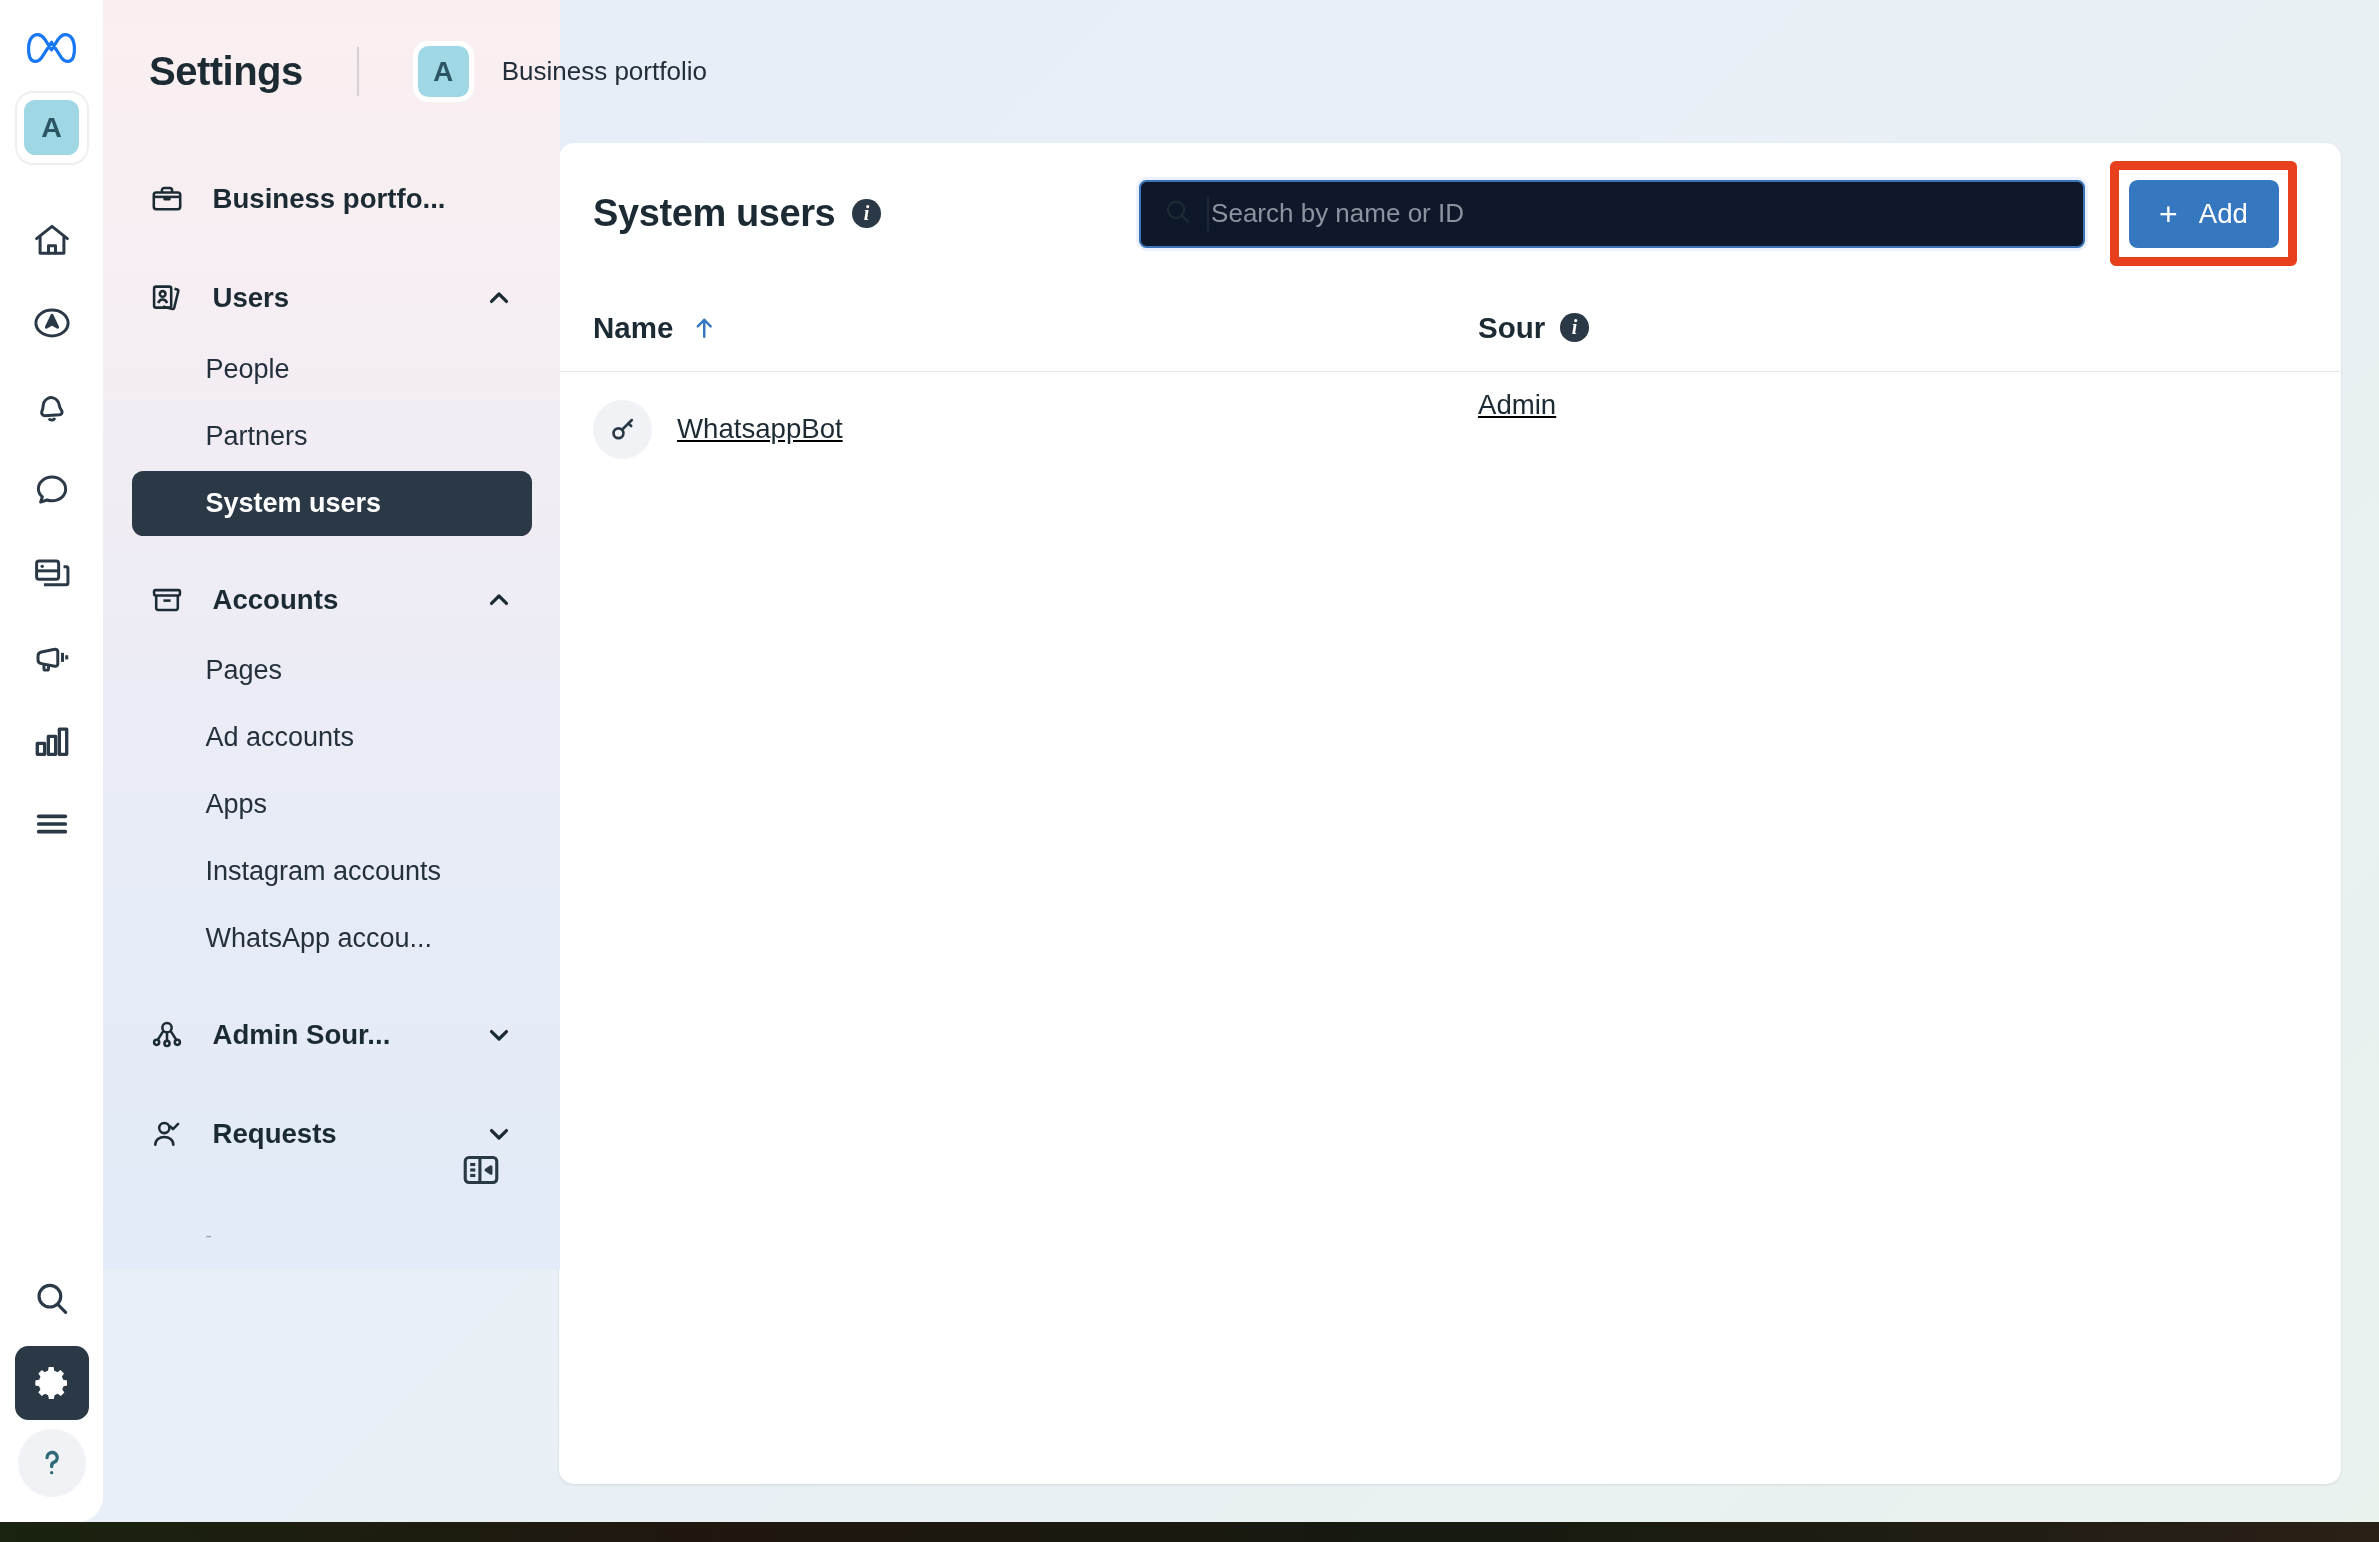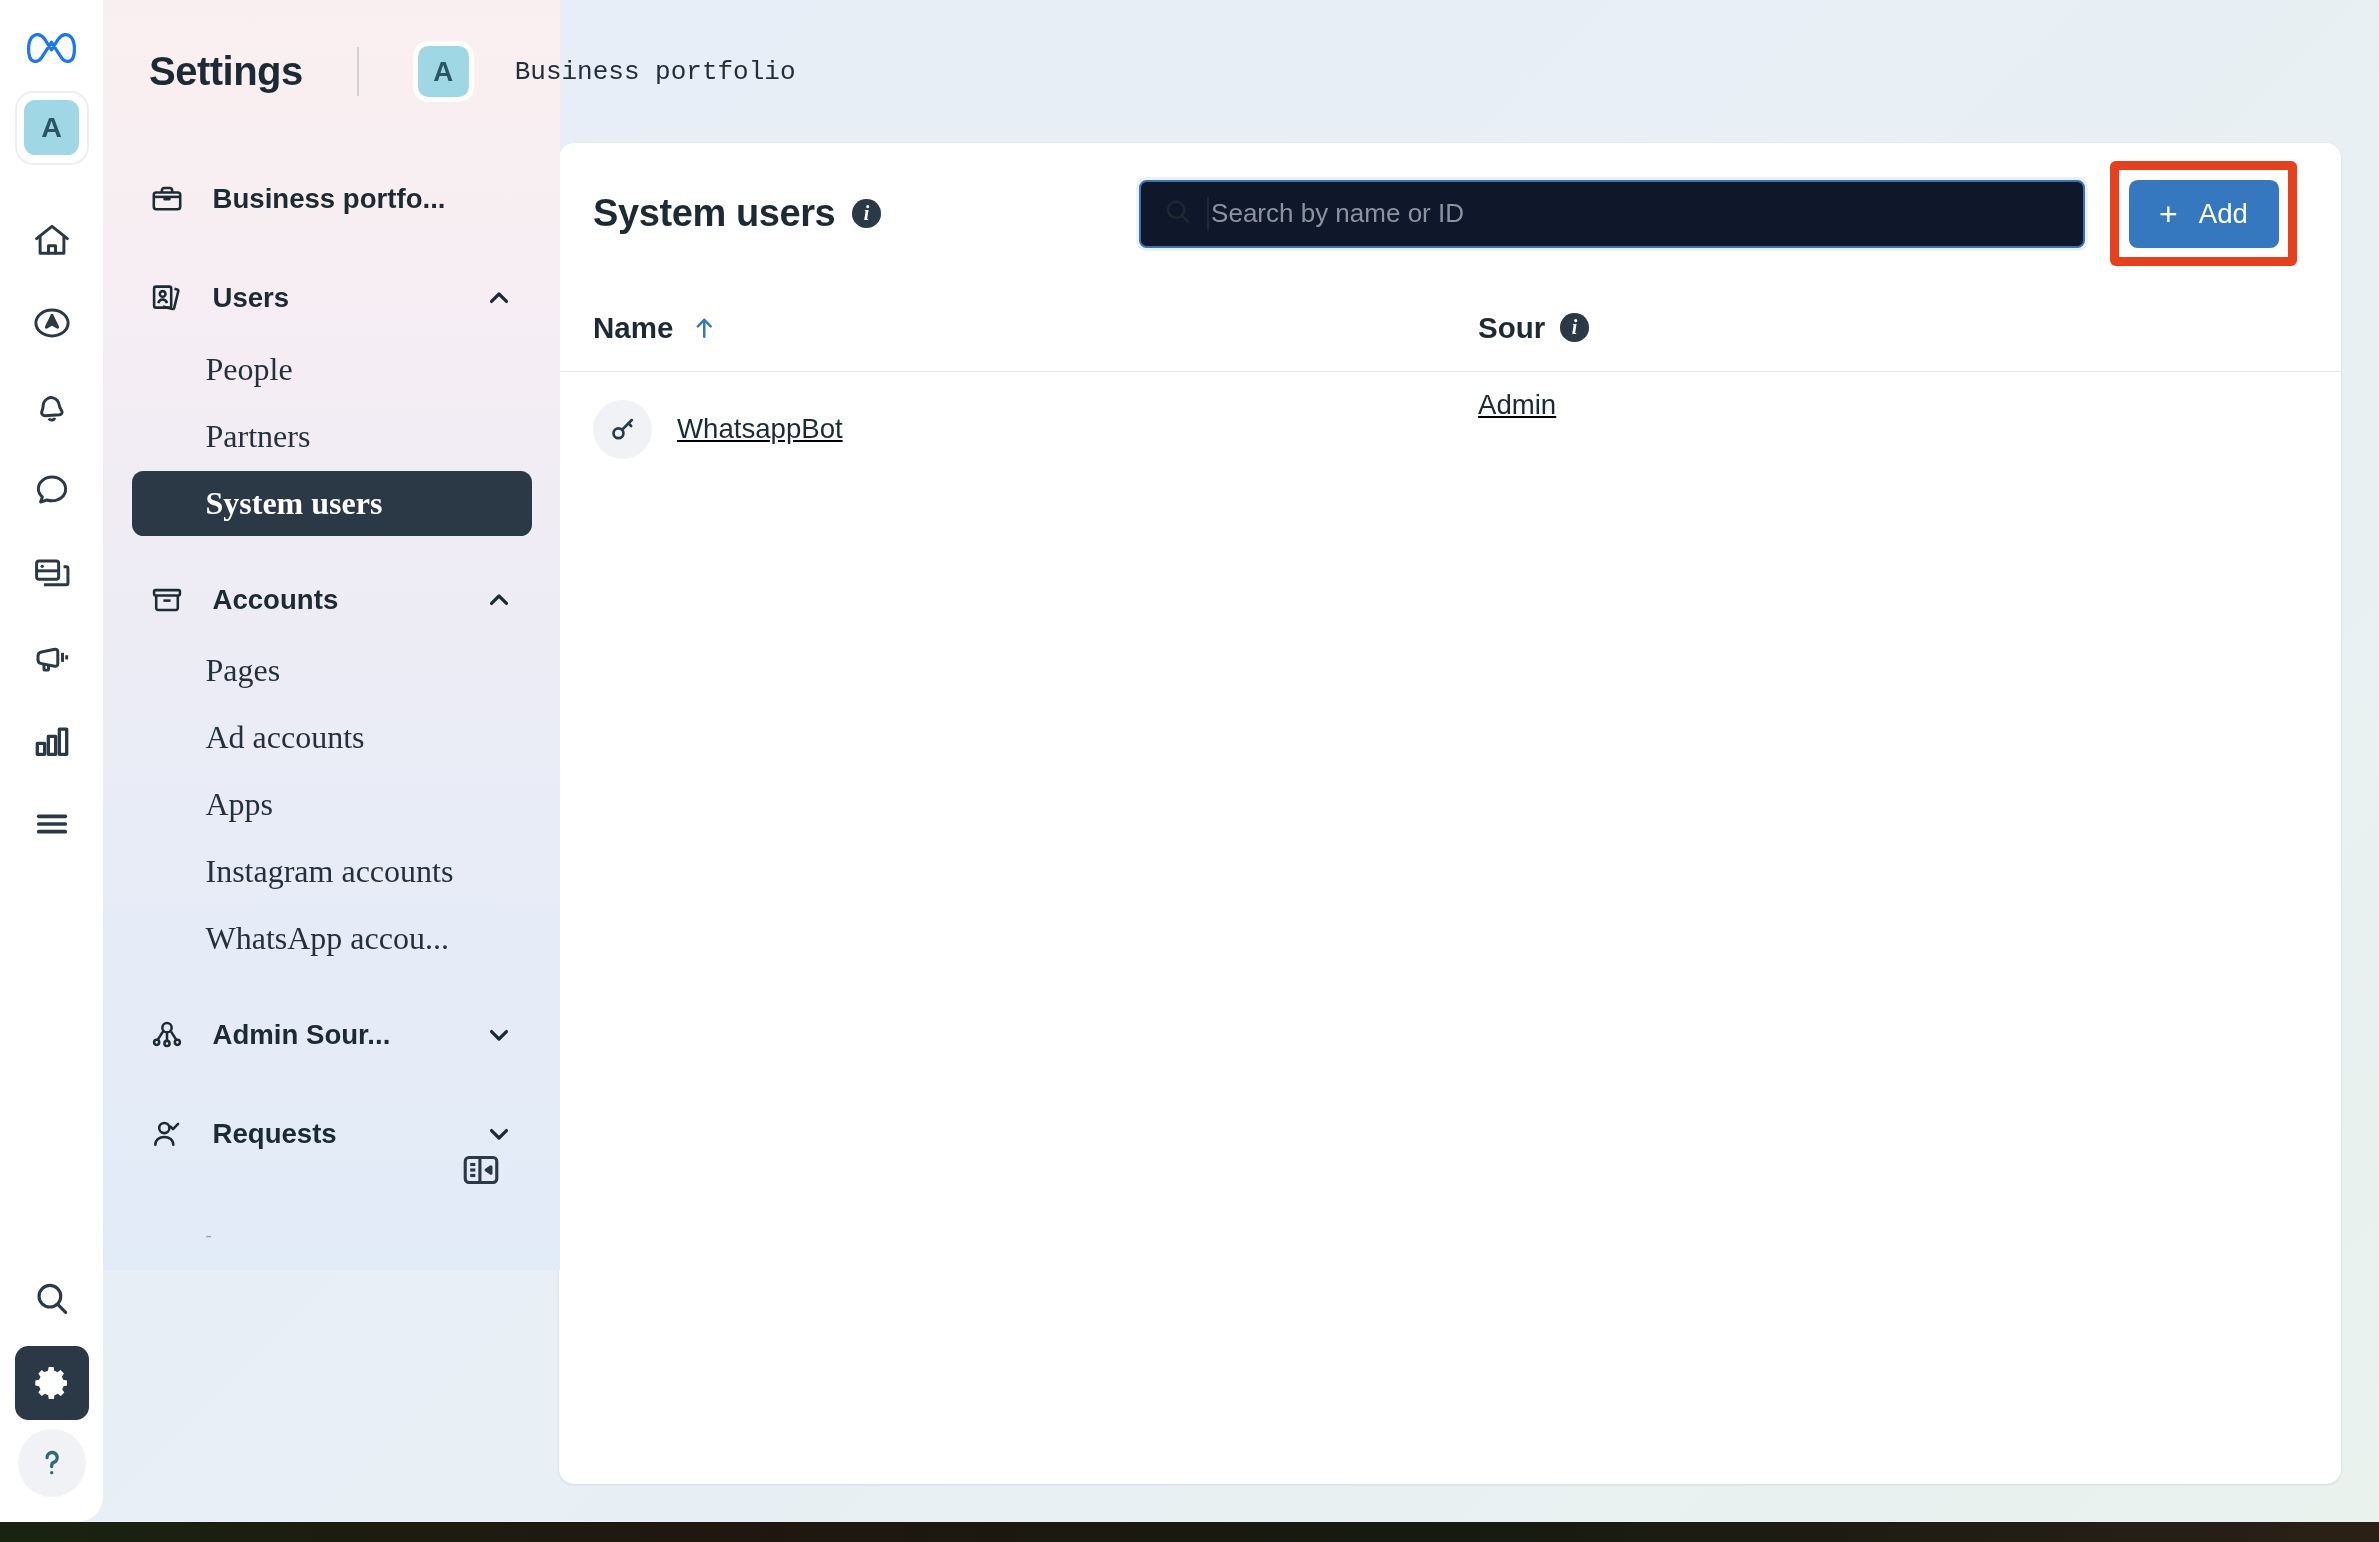--- a/index.html
+++ b/index.html
@@ -74,39 +74,39 @@
   .hdr-avatar-wrap {
     width: 61px; height: 61px; border-radius: 15px; background:#fff;
     display:flex; align-items:center; justify-content:center;
   }
   .hdr-avatar {
     width: 51px; height:51px; border-radius: 10.5px;
     background:#9fd8e4; color:#2c5563;
     font-size: 27.6px; font-weight:700;
     display:flex; align-items:center; justify-content:center;
   }
-  .hdr-portfolio { font-size: 26px; color:#222e3a; margin-left: 21px; font-family: Liberation Mono, monospace; }
+  .hdr-portfolio { font-size: 26px; color:#222e3a; margin-left: 8px; }
 
   .nav-body { position:absolute; top: 143px; left:0; right:0; padding: 19px 28.5px 0 28.5px; }
 
   .nav-group-head {
     display:flex; align-items:center; height: 74px;
     padding: 0 17px; border-radius: 11.4px; cursor:pointer;
   }
   .nav-group-head .gicon { width: 49px; display:flex; align-items:center; }
   .nav-group-head .glabel {
     font-size: 27.6px; font-weight: 700; color:#1c2b33; margin-left: 15px;
     white-space: nowrap;
   }
   .nav-group-head .chev { margin-left:auto; display:flex; align-items:center; }
 
   .nav-sub {
     display:flex; align-items:center; height: 65px;
     margin: 1.9px 0; padding: 0 21px 0 74px; border-radius: 11.4px;
-    font-size: 32px; color:#24303c; cursor:pointer; white-space:nowrap;font-family:Liberation Serif, serif;
+    font-size: 27px; color:#24303c; cursor:pointer; white-space:nowrap;
   }
   .nav-sub.active { background:#2b3947; color:#ffffff; font-weight:700; }
 
   .nav-gap { height: 25px; }
   .nav-dash { padding-left: 74px; color:#9aa4b0; font-size: 19px; line-height: 7.6px; margin-top: 61px; }
 
   .collapse-btn {
     position:absolute; right: 55px; bottom: 76px;
     width: 49px; height: 49px; display:flex; align-items:center; justify-content:center;
     cursor:pointer;

